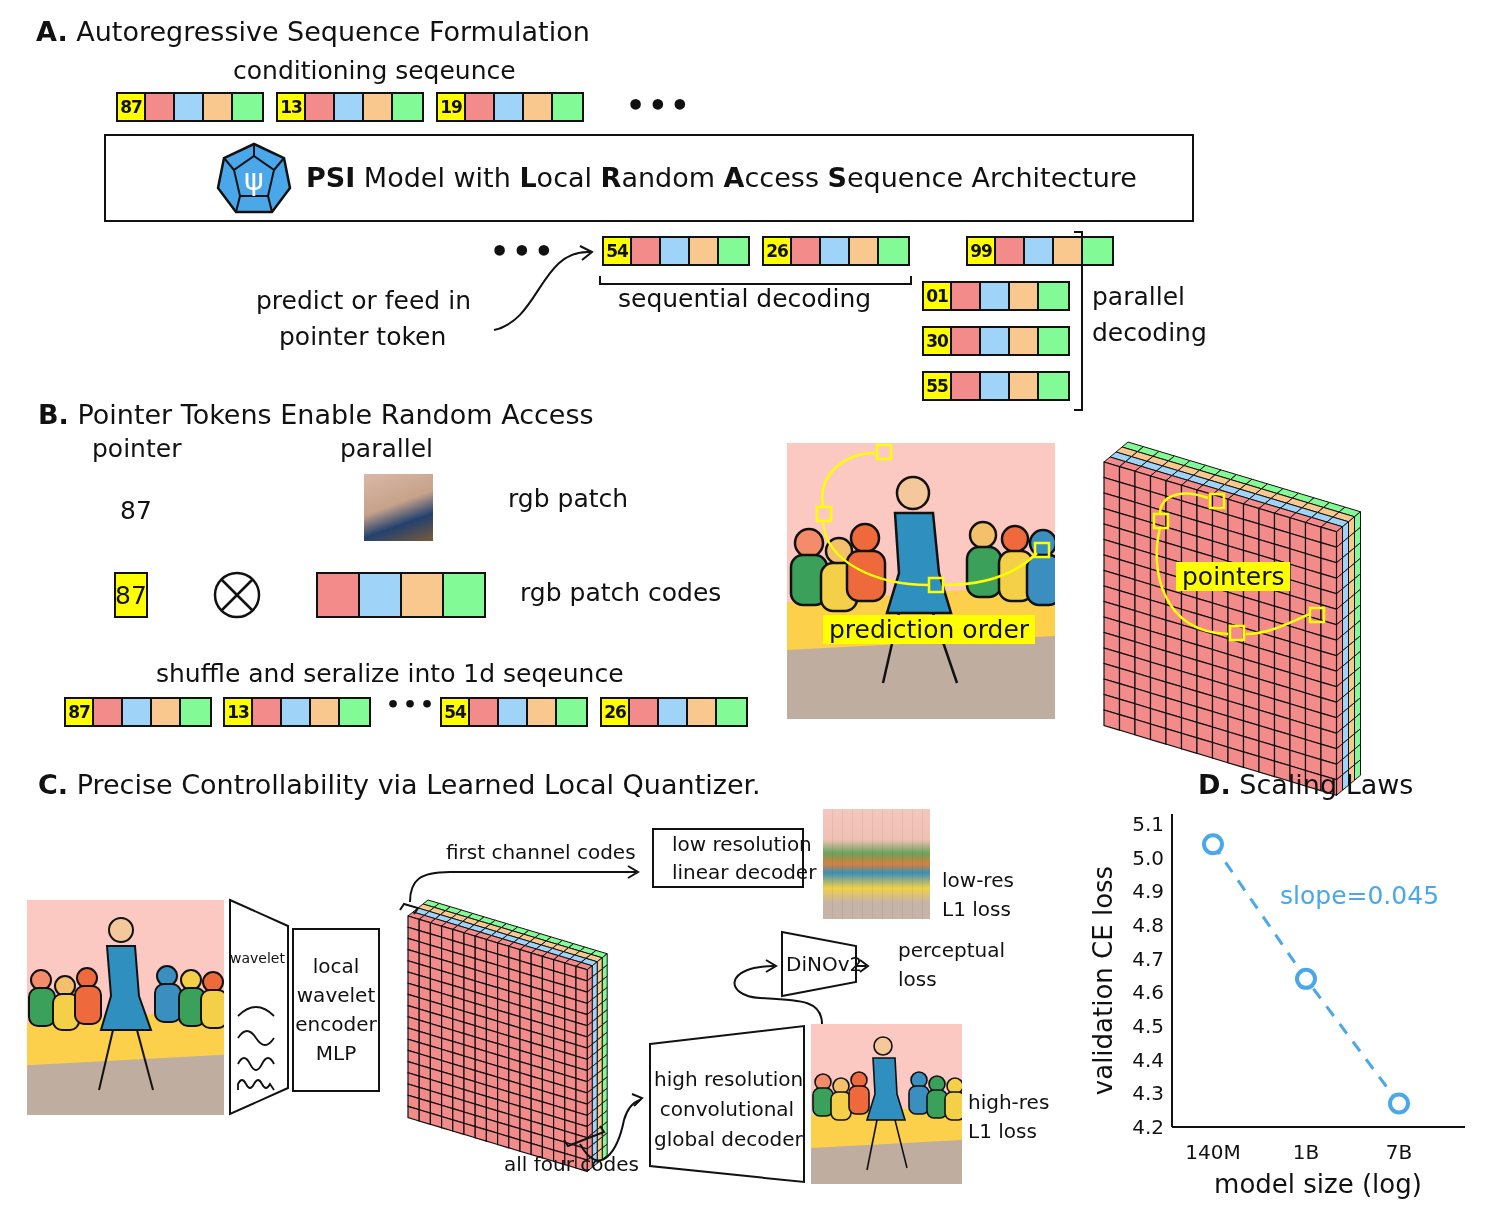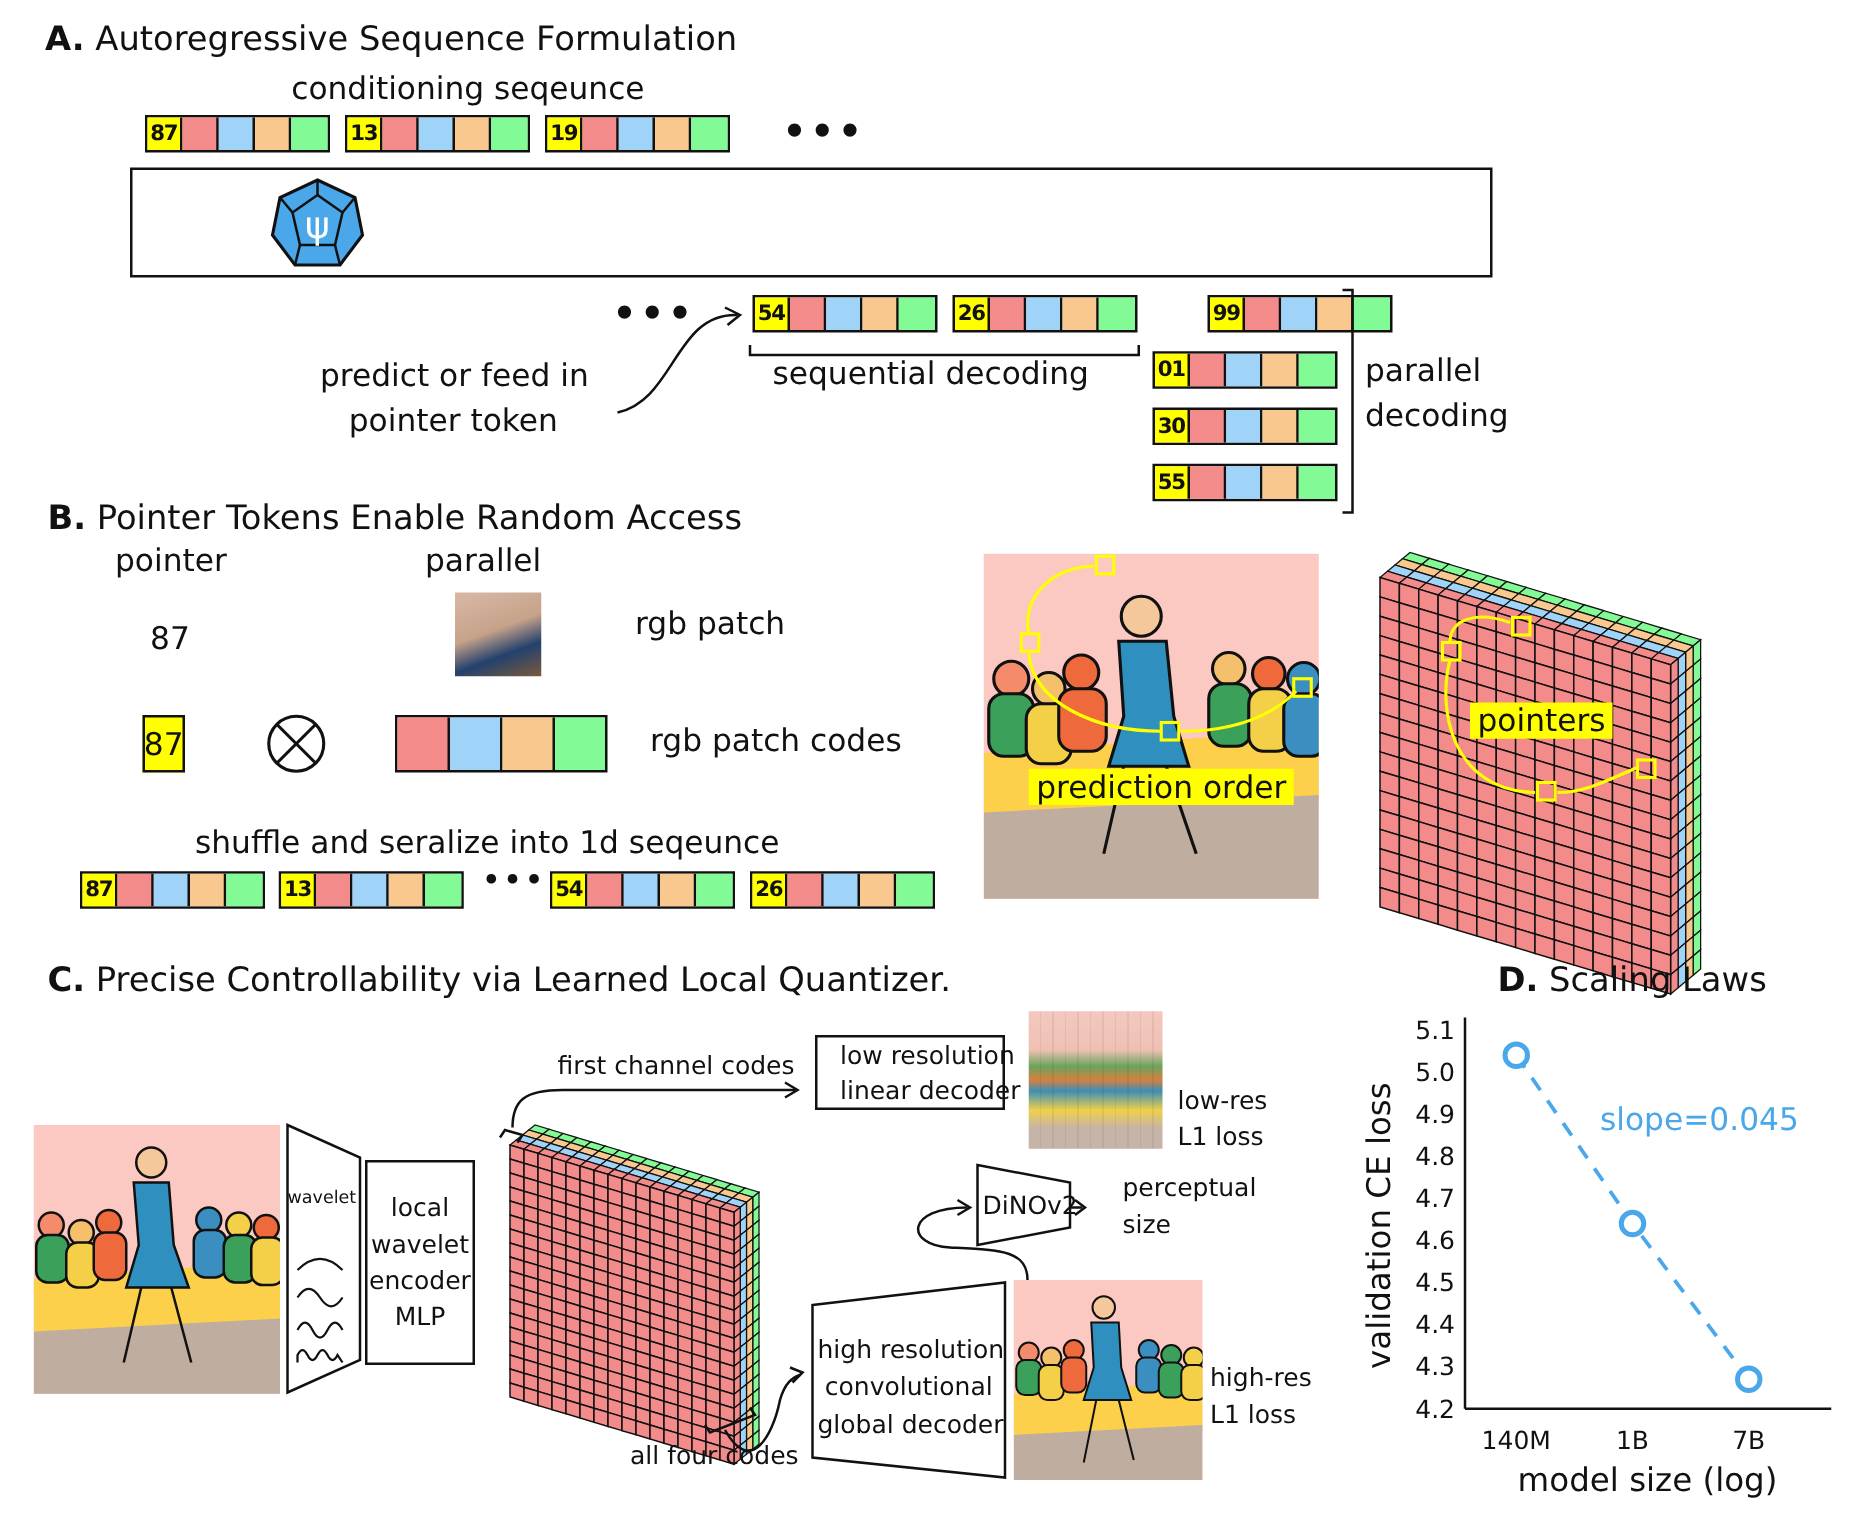--- a/index.html
+++ b/index.html
@@ -59,20 +59,23 @@
   <svg width="80" height="80" style="left:108px;top:2px;">
     <polygon points="40,6 70,20 76,50 58,74 22,74 4,50 10,20" fill="#4aa8ea" stroke="#111" stroke-width="2.5"></polygon>
     <polygon points="40,18 60,32 54,58 26,58 20,32" fill="#4aa8ea" stroke="#111" stroke-width="2"></polygon>
     <line x1="40" y1="6" x2="40" y2="18" stroke="#111" stroke-width="2"></line>
     <line x1="70" y1="20" x2="60" y2="32" stroke="#111" stroke-width="2"></line>
     <line x1="10" y1="20" x2="20" y2="32" stroke="#111" stroke-width="2"></line>
     <line x1="58" y1="74" x2="54" y2="58" stroke="#111" stroke-width="2"></line>
     <line x1="22" y1="74" x2="26" y2="58" stroke="#111" stroke-width="2"></line>
     <text x="40" y="52" font-size="30" text-anchor="middle" fill="#fff" font-family="DejaVu Sans, sans-serif">ψ</text>
   </svg>
+  <div class="abs" style="left:200px;top:26px;font-size:27px;white-space:nowrap;">
+    <b>PSI</b><span> Model with </span><b>L</b><span>ocal </span><b>R</b><span>andom </span><b>A</b><span>ccess </span><b>S</b><span>equence Architecture</span>
+  </div>
 </div>
 
 <div class="abs dots" style="left:490px;top:234px;">•••</div>
 <div id="seq-tokens">
     <div class="tok" style="left: 602px; top: 236px;">
       <div class="ptr">54</div>
       <div class="c c1"></div>
       <div class="c c2"></div>
       <div class="c c3"></div>
       <div class="c c4"></div>
@@ -1126,21 +1129,21 @@
   <div>low-res</div>
   <div>L1 loss</div>
 </div>
 
 <svg width="80" height="70" style="left:780px;top:930px;">
   <polygon points="2,2 76,16 76,52 2,66" fill="#fff" stroke="#111" stroke-width="2"></polygon>
 </svg>
 <div class="abs ts" style="left:786px;top:952px;">DiNOv2</div>
 <div class="abs ts" style="left:898px;top:936px;line-height:29px;">
   <div>perceptual</div>
-  <div>size</div>
+  <div>loss</div>
 </div>
 
 <svg width="160" height="160" style="left:648px;top:1024px;">
   <polygon points="2,20 156,2 156,158 2,142" fill="#fff" stroke="#111" stroke-width="2"></polygon>
 </svg>
 <div class="abs ts" style="left:654px;top:1064px;line-height:30px;text-align:center;width:146px;">
   <div>high resolution</div>
   <div>convolutional</div>
   <div>global decoder</div>
 </div>

